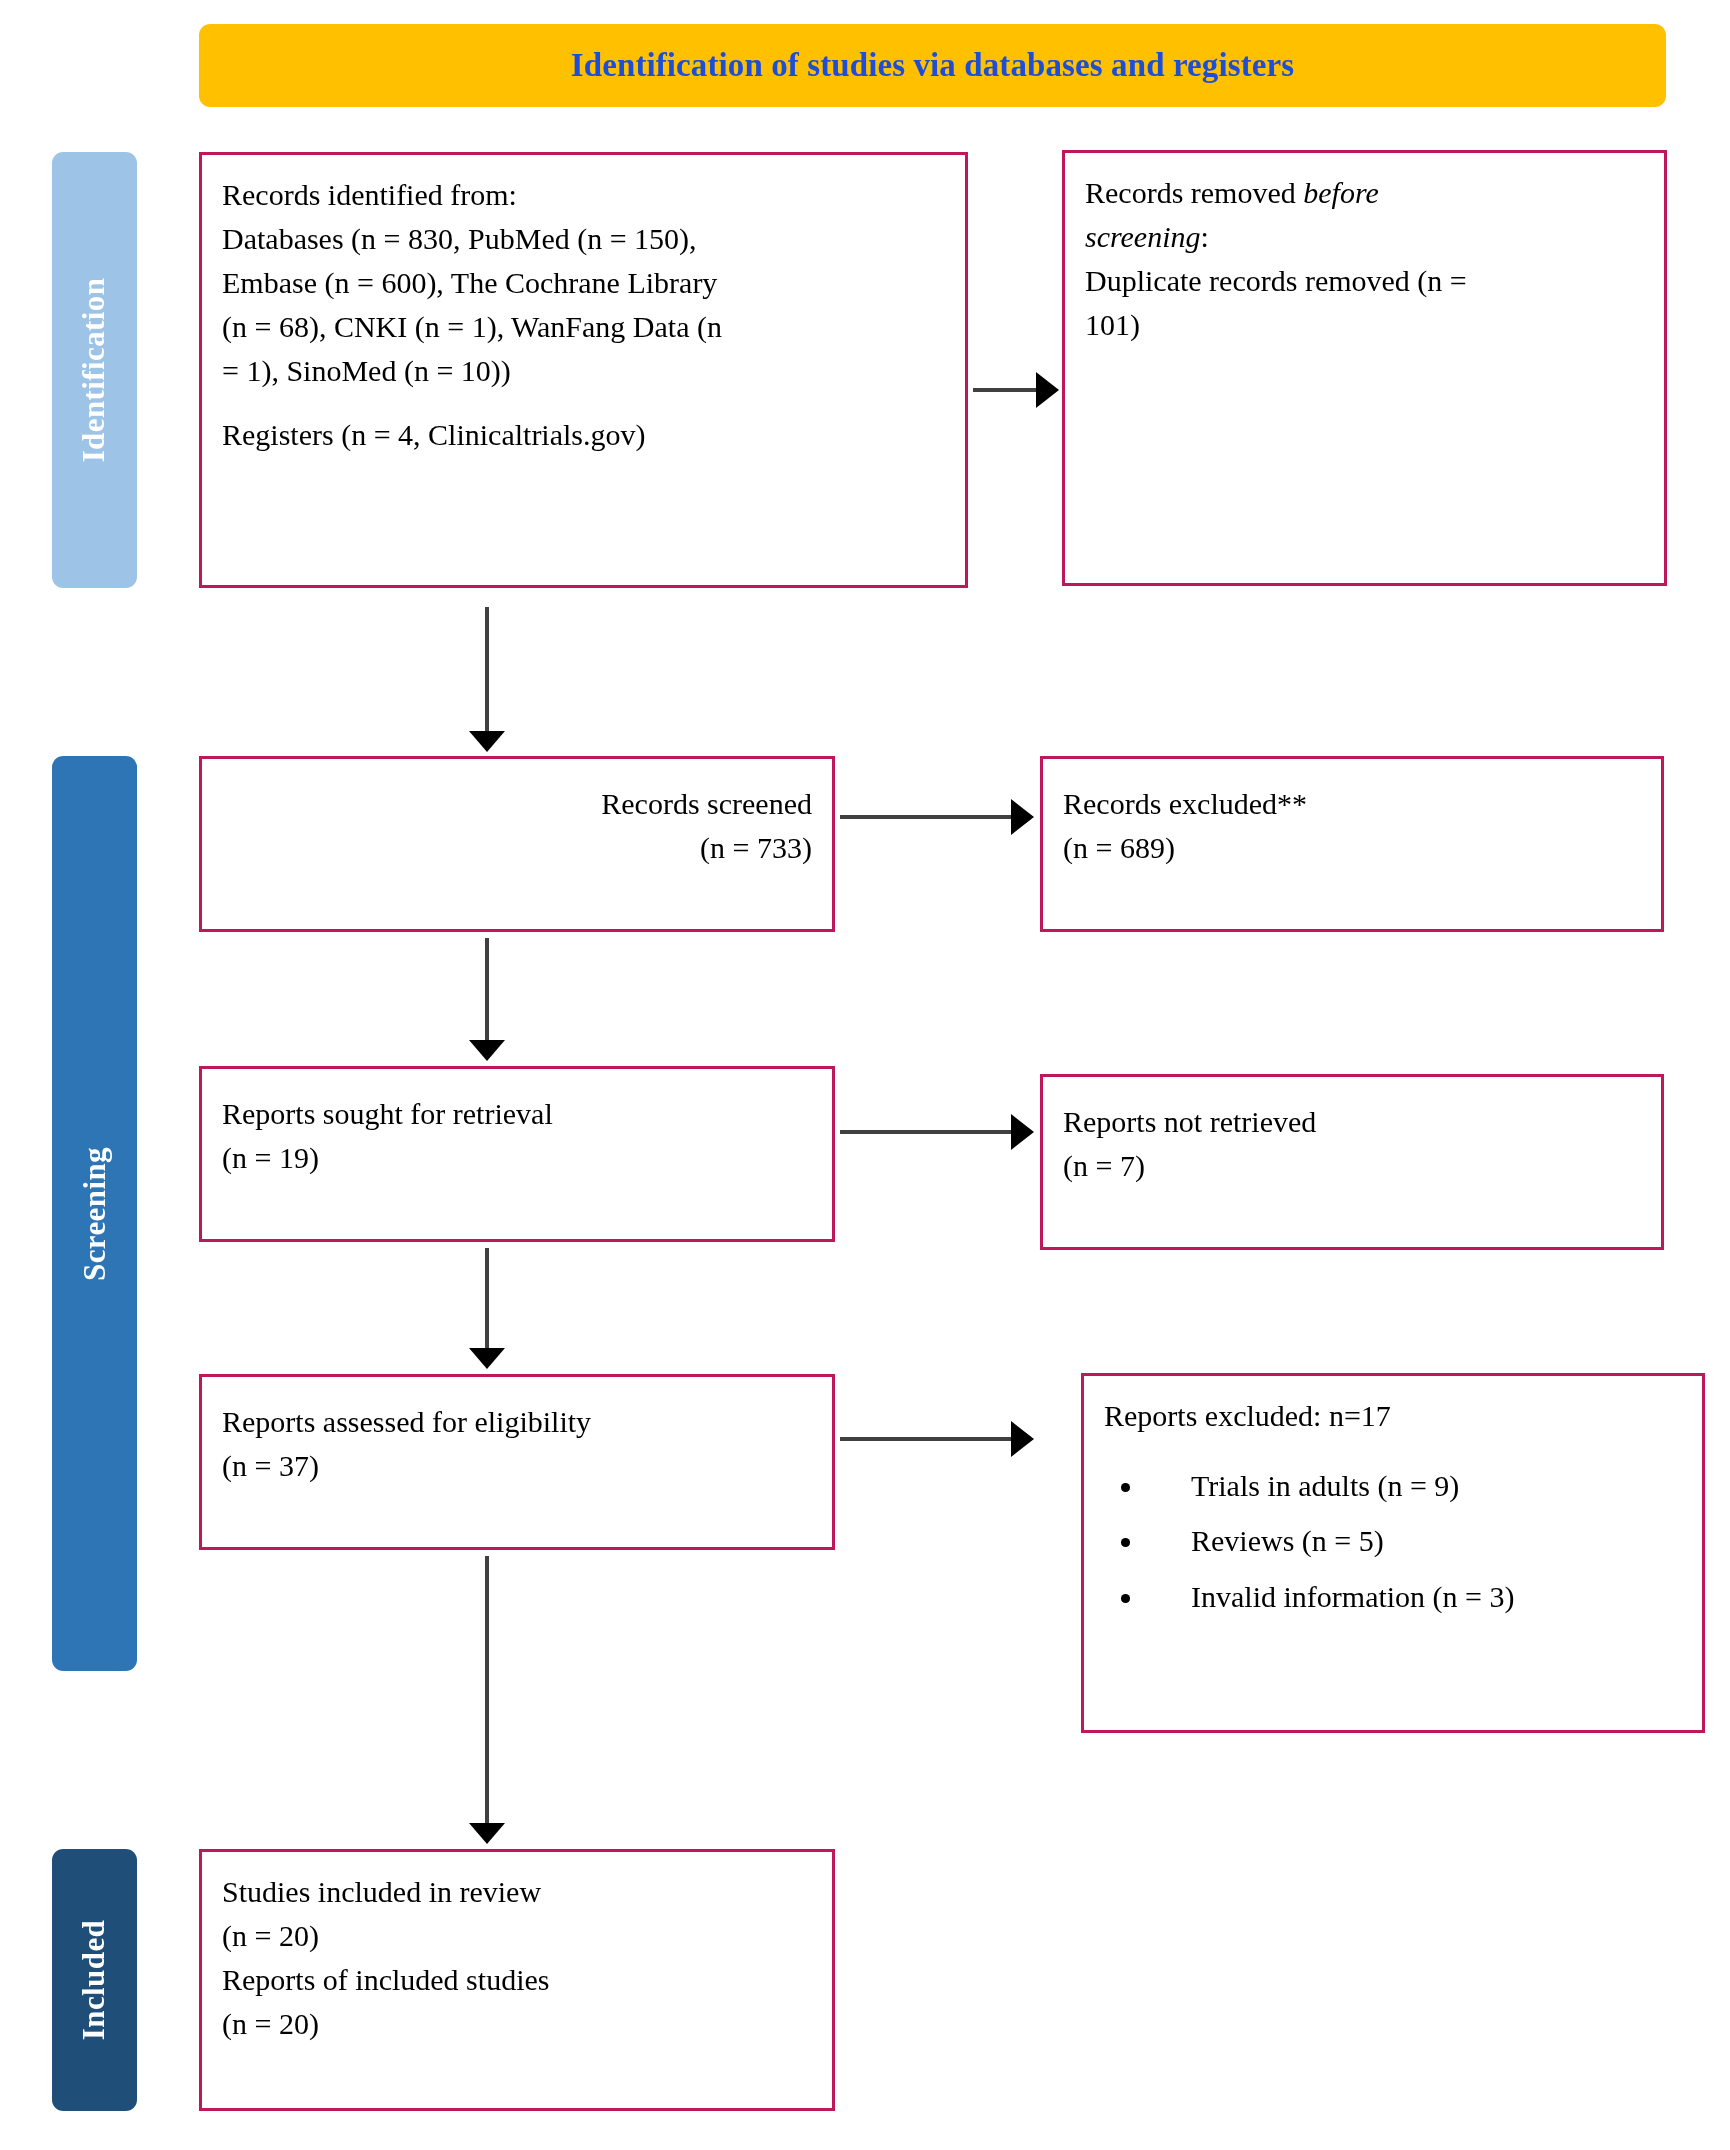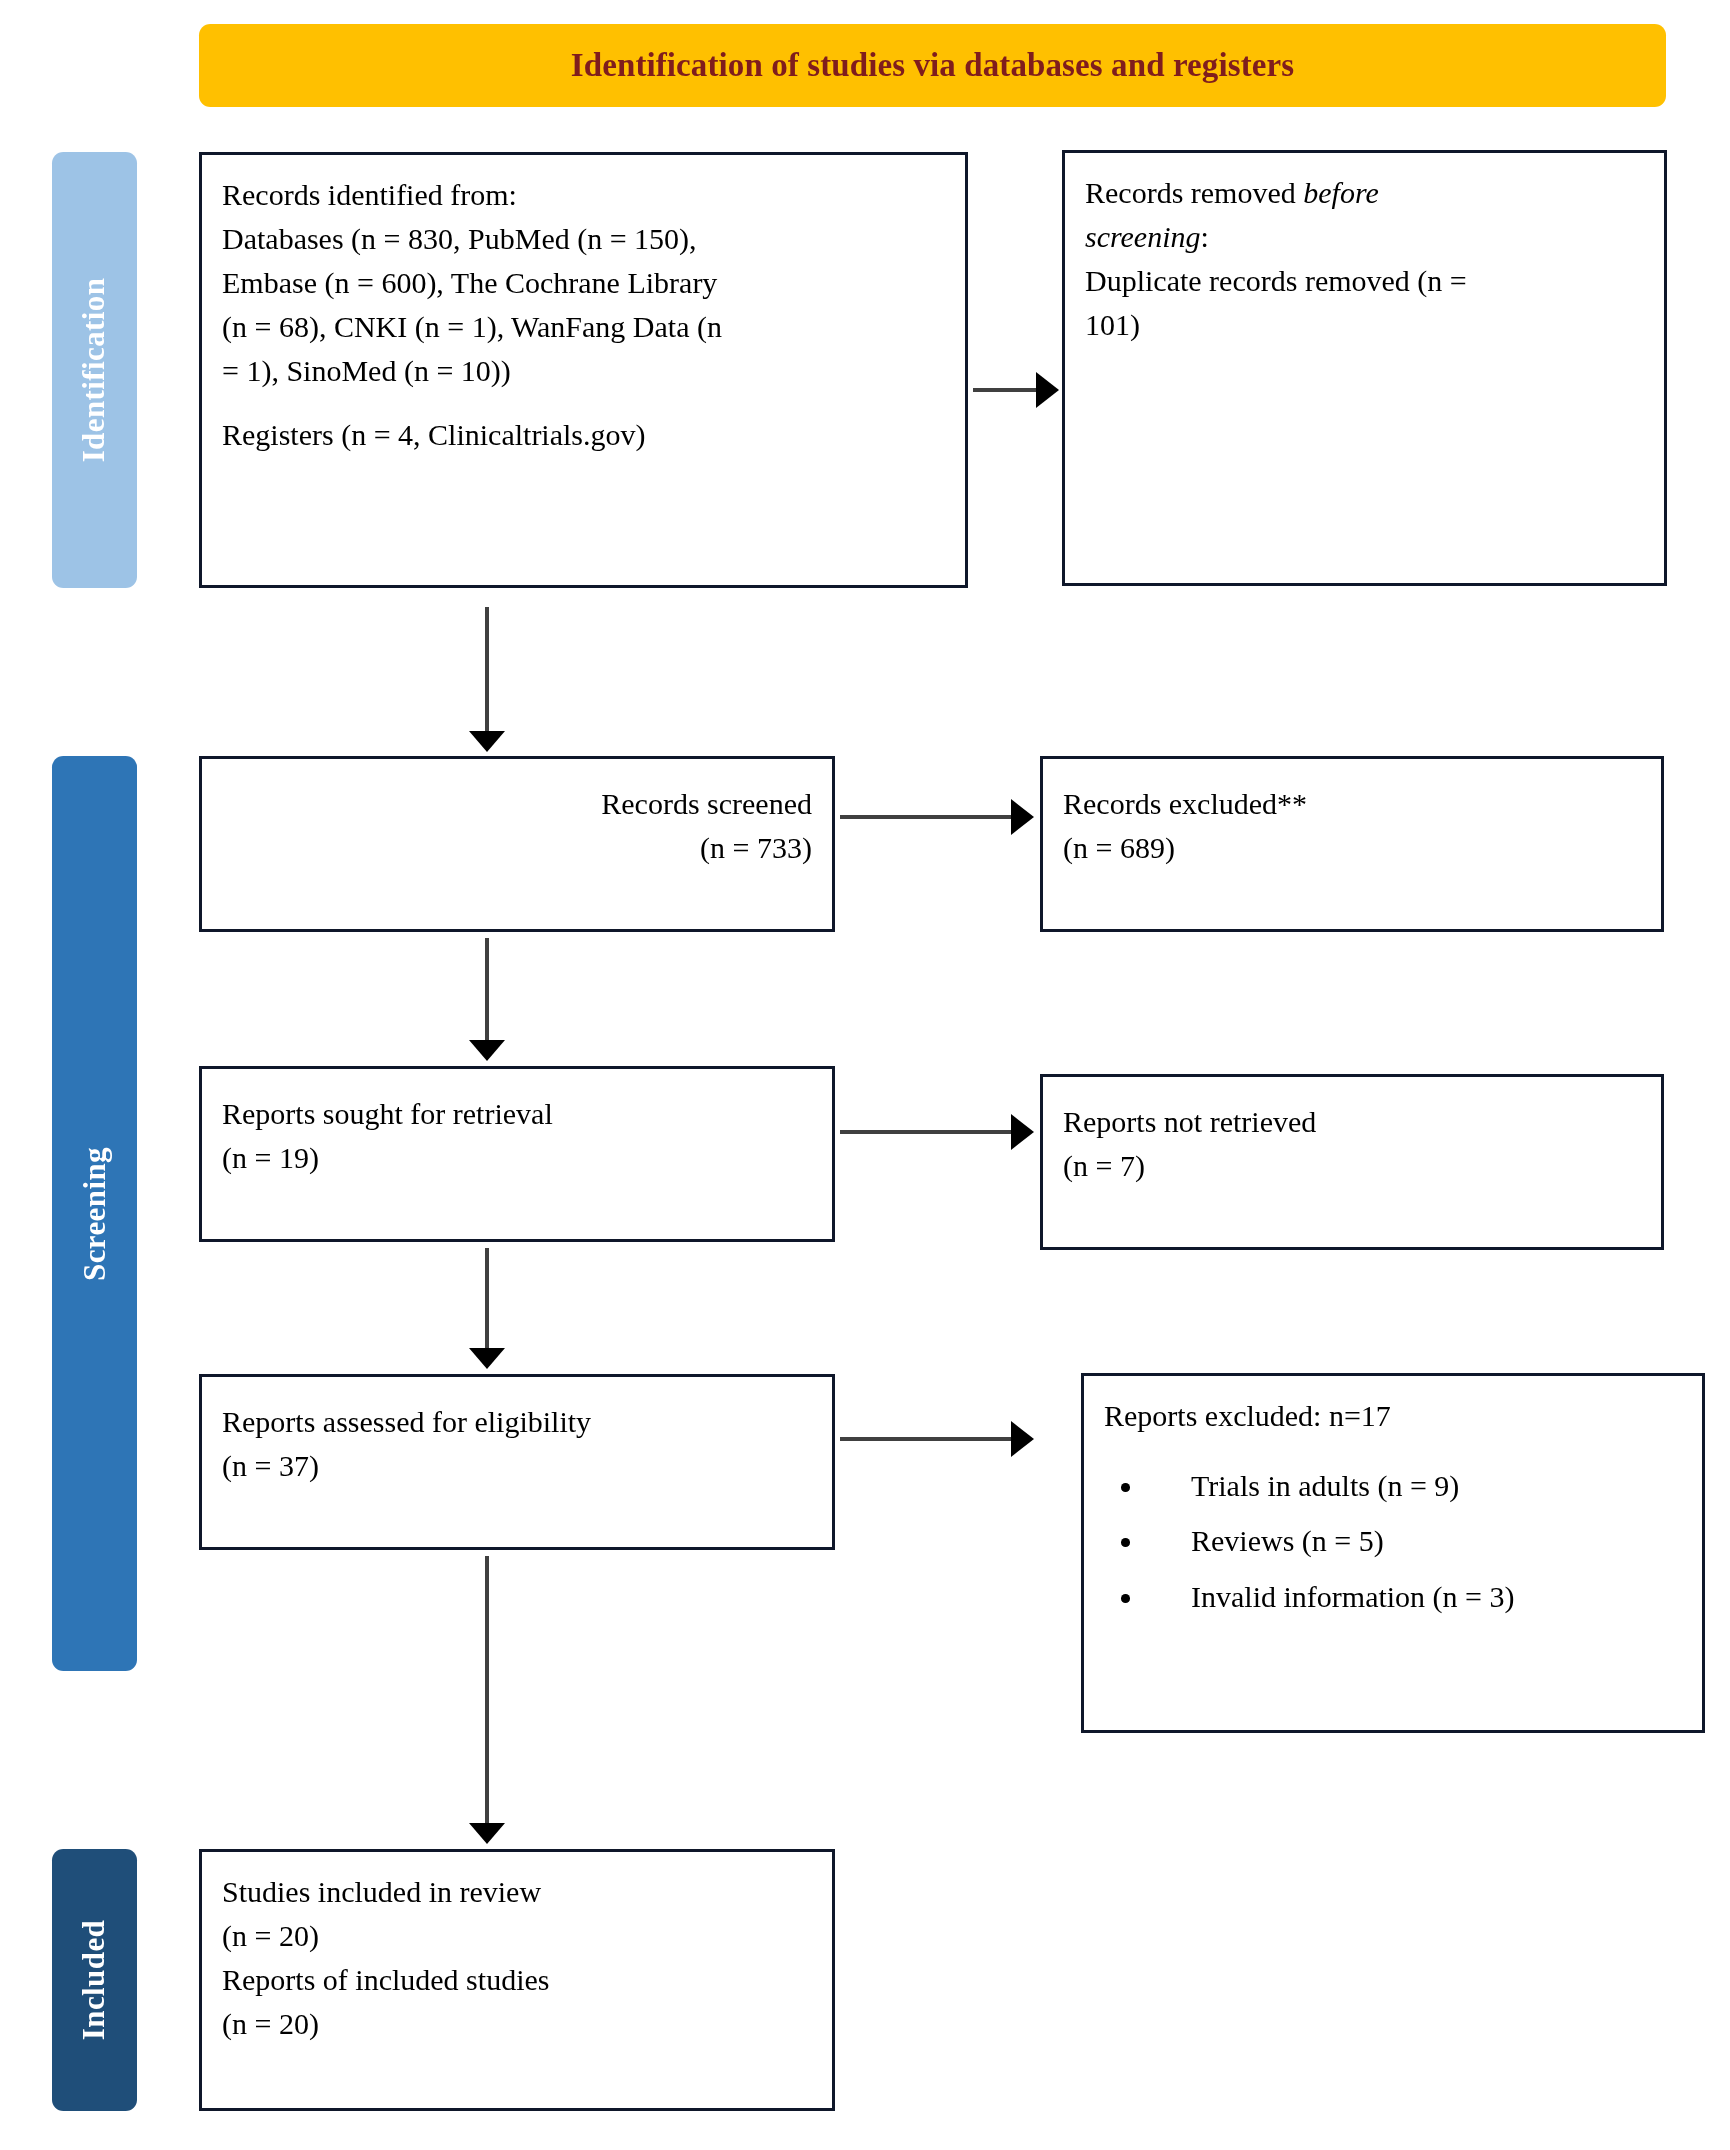--- a/index.html
+++ b/index.html
@@ -31,21 +31,21 @@
     background: #FFC000;
     border-radius: 11.3px;
     display: flex;
     align-items: center;
     justify-content: center;
     box-sizing: border-box;
   }
   .banner-title {
     font-size: 33px;
     font-weight: 700;
-    color: #7f1d1d;
+    color: #1d4ed8;
     letter-spacing: 0.1px;
     white-space: nowrap;
   }
 
   
   .stage {
     position: absolute;
     left: 52px;
     width: 85px;
     border-radius: 11.3px;
@@ -63,21 +63,21 @@
     letter-spacing: 0.4px;
   }
   .stage-identification { top: 152px;  height: 436px; background: #9DC3E6; }
   .stage-screening      { top: 756px; height: 915px; background: #2E75B6; }
   .stage-included       { top: 1849px; height: 262px;  background: #1F4E79; }
 
   
   .box {
     position: absolute;
     background: #ffffff;
-    border: 3px solid #0f172a;
+    border: 3px solid #be185d;
     box-sizing: border-box;
     padding: 18px 20px;
   }
   .box p {
     margin: 0;
     font-size: 30px;
     line-height: 1.47;
     color: #000000;
   }
   .box p.spacer-before { margin-top: 20px; }

